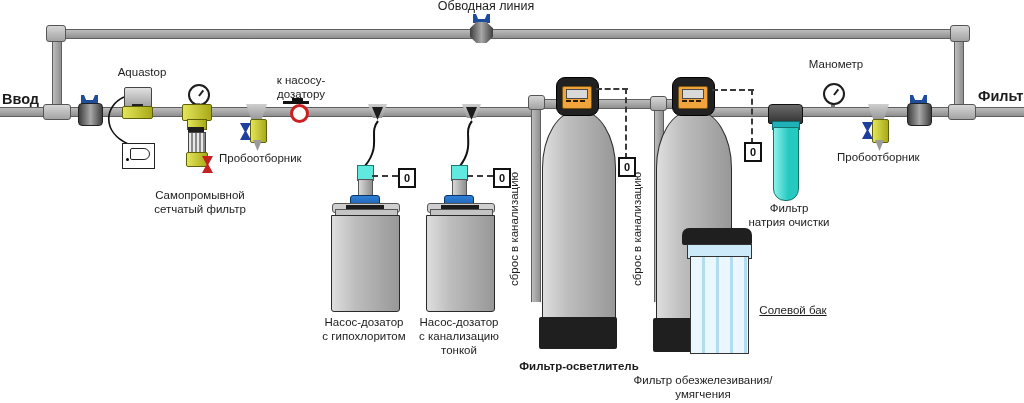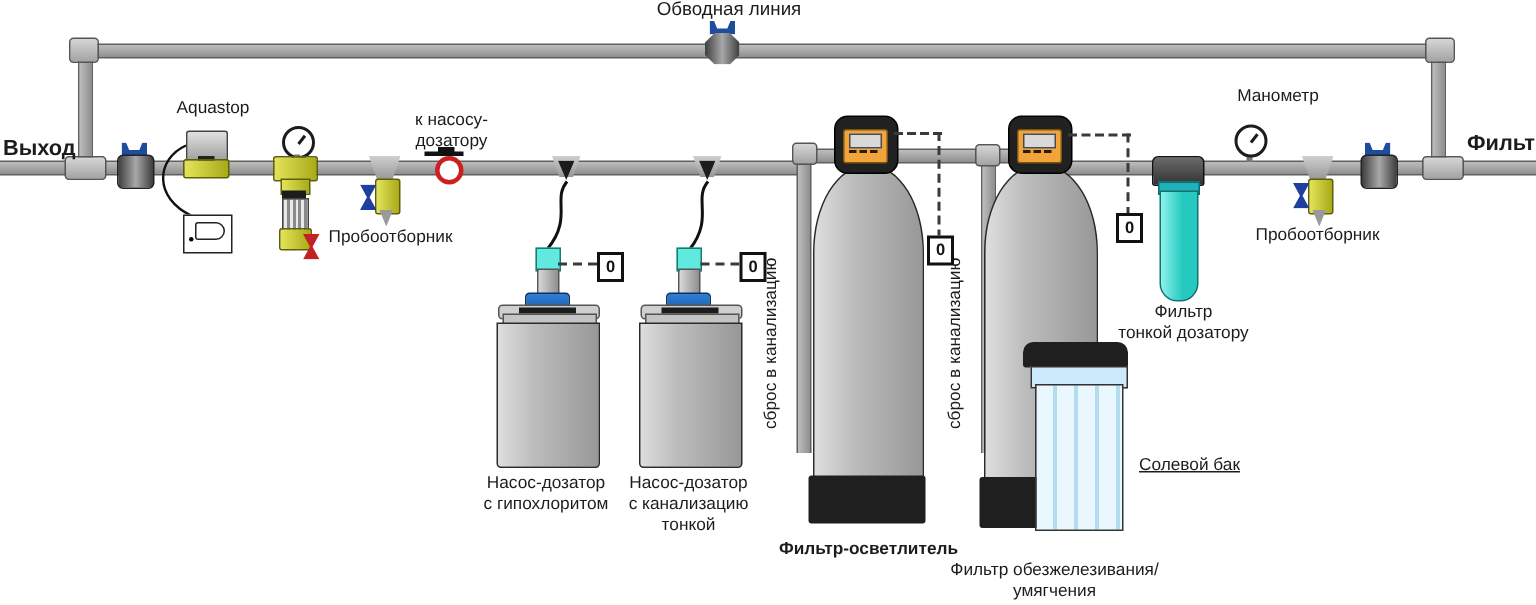--- a/index.html
+++ b/index.html
@@ -72,21 +72,21 @@
   <div class="fitting" style="left:950px;top:25px;width:18px;height:15px;"></div>
   <div class="fitting" style="left:43px;top:104px;width:26px;height:14px;"></div>
   <div class="fitting" style="left:948px;top:104px;width:26px;height:14px;"></div>
   <div class="fitting" style="left:528px;top:95px;width:15px;height:13px;"></div>
   <div class="fitting" style="left:650px;top:96px;width:15px;height:13px;"></div>
 
   <div class="handle-blue" style="left:473px;top:14px;"></div>
   <div class="valve-oct" style="left:470px;top:22px;"></div>
   <div class="lbl" style="left:400px;top:0;width:172px;font-size:12.5px;">Обводная линия</div>
 
-  <div class="lbl lbl-big" style="left:2px;top:91px;width:42px;text-align:left;">Выход</div>
+  <div class="lbl lbl-big" style="left:2px;top:91px;width:42px;text-align:left;">Ввод</div>
   <div class="handle-blue" style="left:81px;top:95px;"></div>
   <div class="valve-body" style="left:78px;top:103px;"></div>
 
   <div class="lbl" style="left:112px;top:66px;width:60px;">Aquastop</div>
   <svg style="left:100px;top:90px;" width="44" height="58" viewBox="0 0 44 58">
     <path d="M24,7 C4,16 2,42 28,54" stroke="#111" stroke-width="1.6" fill="none"></path>
   </svg>
   <div class="abs" style="left:124px;top:87px;width:26px;height:20px;background:linear-gradient(180deg,#e0e0e0,#9c9c9c);border:1px solid #444;border-radius:2px;"></div>
   <div class="abs" style="left:132px;top:104px;width:11px;height:4px;background:#222;"></div>
   <div class="abs yellow" style="left:122px;top:106px;width:29px;height:11px;border-radius:2px;"></div>
@@ -97,20 +97,22 @@
   <div class="gauge" style="left:188px;top:84px;">
       <div class="needle"></div>
     </div>
   <div class="abs" style="left:196px;top:103px;width:4px;height:5px;background:#777;"></div>
   <div class="abs yellow" style="left:182px;top:104px;width:28px;height:15px;border-radius:2px;"></div>
   <div class="abs yellow" style="left:187px;top:119px;width:18px;height:9px;"></div>
   <div class="abs" style="left:188px;top:127px;width:16px;height:6px;background:#1d1d1d;"></div>
   <div class="abs" style="left:188px;top:132px;width:16px;height:21px;border:1px solid #444;background:repeating-linear-gradient(90deg,#e8e8e8 0 2px,#8a8a8a 2px 4px);"></div>
   <div class="abs yellow" style="left:186px;top:152px;width:20px;height:13px;border-radius:2px;"></div>
   <div class="bowtie" style="left:202px;top:156px;width:11px;height:17px;background:#c32222;"></div>
+  <div class="lbl" style="left:128px;top:189px;width:144px;">Самопромывной</div>
+  <div class="lbl" style="left:128px;top:203px;width:144px;">сетчатый фильтр</div>
 
   <div class="trap" style="left:246px;top:104px;width:21px;height:16px;"></div>
   <div class="abs yellow" style="left:250px;top:119px;width:15px;height:22px;border-radius:2px;"></div>
   <div class="bowtie" style="left:240px;top:123px;width:11px;height:17px;background:#1e3f9e;"></div>
   <div class="tri-down" style="left:253px;top:140px;width:9px;height:11px;"></div>
   <div class="lbl" style="left:219px;top:152px;width:80px;">Пробоотборник</div>
 
   <div class="lbl" style="left:274px;top:74px;width:54px;">к насосу-</div>
   <div class="lbl" style="left:274px;top:88px;width:54px;">дозатору</div>
   <div class="abs" style="left:283px;top:101px;width:26px;height:3px;background:#111;"></div>
@@ -192,23 +194,23 @@
 
   <div class="abs" style="left:682px;top:228px;width:70px;height:17px;background:#1f1f1f;border-radius:7px 7px 2px 2px;"></div>
   <div class="abs" style="left:687px;top:244px;width:63px;height:13px;background:#cdeafb;border:1px solid #333;"></div>
   <div class="abs" style="left:690px;top:256px;width:57px;height:96px;border:1.5px solid #333;background:repeating-linear-gradient(90deg,#eaf7fe 0 11px,#b4dcf1 11px 14px);"></div>
   <div class="lbl" style="left:748px;top:304px;width:90px;text-decoration:underline;">Солевой бак</div>
 
   <div class="abs" style="left:768px;top:104px;width:33px;height:18px;background:linear-gradient(180deg,#6a6a6a,#333);border:1px solid #111;border-radius:4px 4px 2px 2px;"></div>
   <div class="abs" style="left:772px;top:121px;width:26px;height:7px;background:#1fb0b8;border:1px solid #0d6d70;"></div>
   <div class="abs" style="left:773px;top:127px;width:24px;height:72px;background:linear-gradient(90deg,#8cf2ec,#25c9c0 60%);border:1.5px solid #14716c;border-radius:0 0 12px 12px;"></div>
   <div class="lbl" style="left:737px;top:202px;width:104px;">Фильтр</div>
-  <div class="lbl" style="left:737px;top:216px;width:104px;">тонкой дозатору</div>
-
-  <div class="lbl" style="left:806px;top:58px;width:60px;margin-left:16px;">Манометр</div>
+  <div class="lbl" style="left:737px;top:216px;width:104px;">натрия очистки</div>
+
+  <div class="lbl" style="left:806px;top:58px;width:60px;">Манометр</div>
   <div class="abs" style="left:831px;top:101px;width:4px;height:7px;background:#777;"></div>
   <div class="gauge" style="left:823px;top:83px;">
       <div class="needle"></div>
     </div>
 
   <div class="trap" style="left:868px;top:104px;width:21px;height:16px;"></div>
   <div class="abs yellow" style="left:872px;top:119px;width:15px;height:22px;border-radius:2px;"></div>
   <div class="bowtie" style="left:862px;top:122px;width:11px;height:17px;background:#1e3f9e;"></div>
   <div class="tri-down" style="left:875px;top:140px;width:9px;height:11px;"></div>
   <div class="lbl" style="left:837px;top:151px;width:80px;">Пробоотборник</div>

